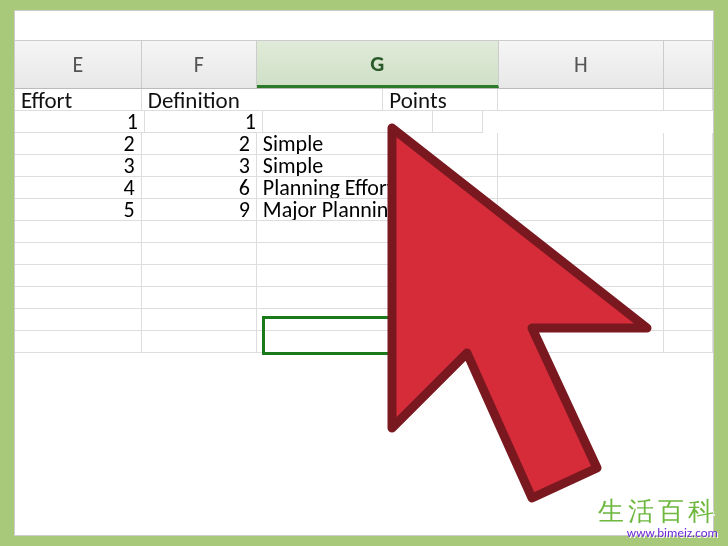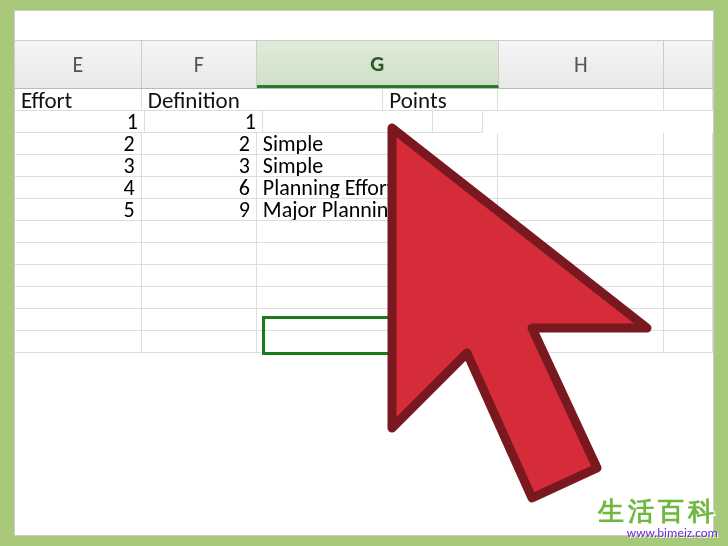--- a/index.html
+++ b/index.html
@@ -104,21 +104,21 @@
     }
     .watermark {
       position: absolute;
       right: 10px;
       bottom: 6px;
       text-align: right;
       z-index: 200;
     }
     .watermark-cn {
       font-size: 26px;
-      font-weight: bold;
+      font-weight: normal;
       color: #6fb840;
       text-shadow: 2px 2px 0 #fff, -1px -1px 0 #fff, 1px -1px 0 #fff, -1px 1px 0 #fff;
       letter-spacing: 4px;
     }
     .watermark-url {
       font-size: 13px;
       color: #6d28d9;
       text-shadow: 1px 1px 0 #fff;
       margin-top: -4px;
     }

